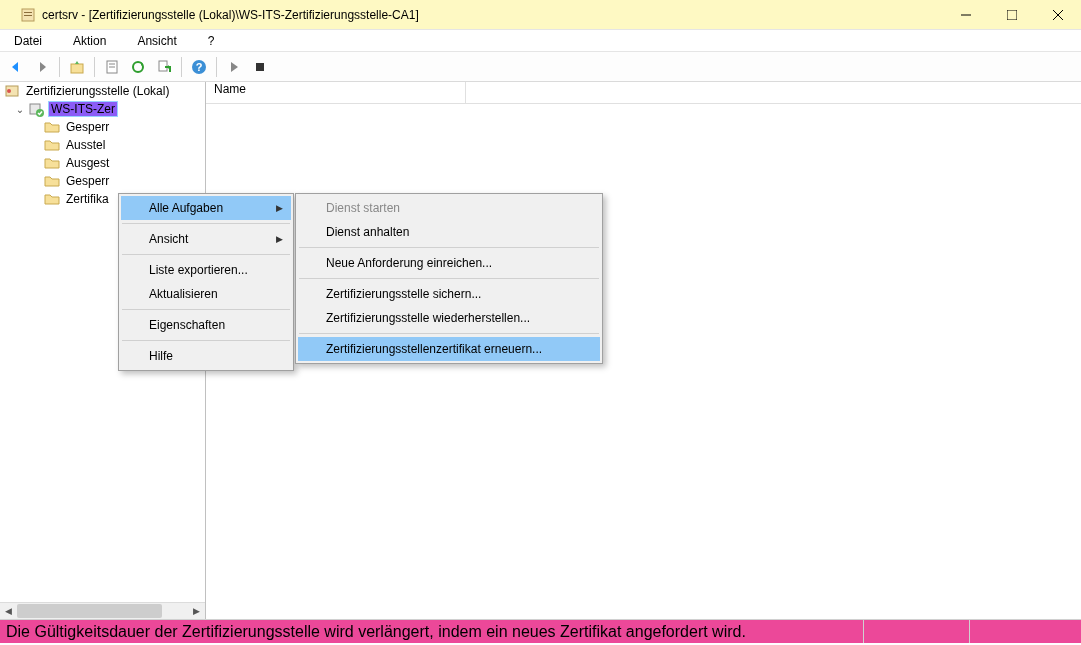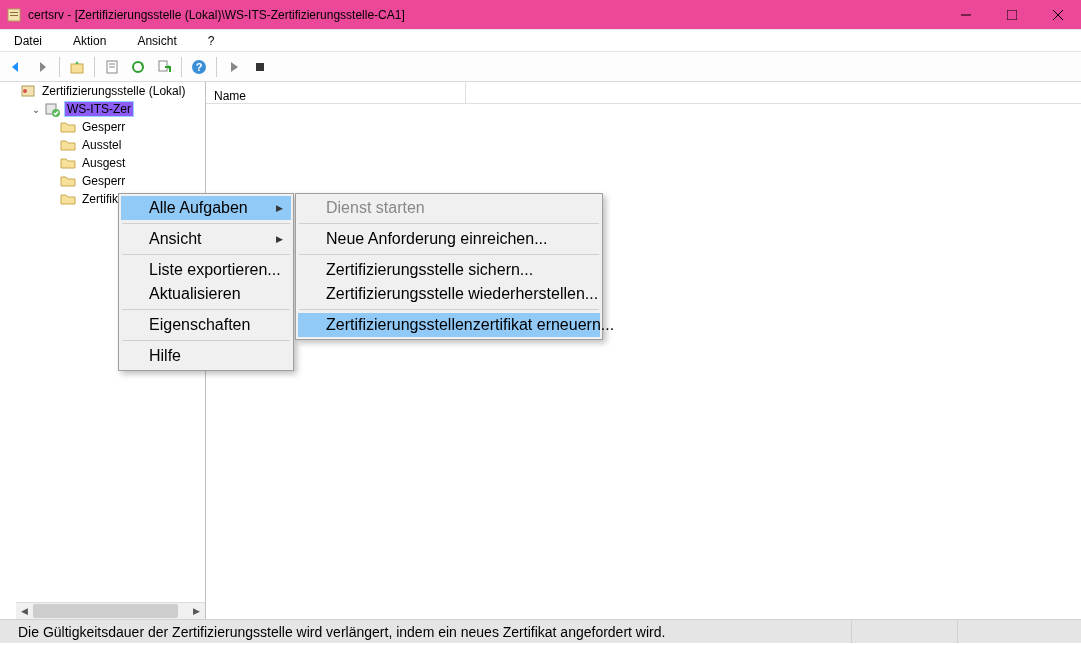--- a/index.html
+++ b/index.html
@@ -1,70 +1,70 @@
 <!DOCTYPE html>
 <html><head>
 <meta charset="utf-8">
 <style>
   * { box-sizing: border-box; }
   html, body { margin: 0; padding: 0; font-family: "Segoe UI", Tahoma, sans-serif; font-size: 12px; color: #000; }
   body { background: #fff; width: 1081px; height: 645px; overflow: hidden; position: relative; }
 
   
-  .titlebar { height: 30px; display: flex; align-items: center; background: #ec4899; border-bottom: 1px solid #e5e5e5; padding-left: 6px; }
+  .titlebar { height: 30px; display: flex; align-items: center; background: #fef9c3; border-bottom: 1px solid #e5e5e5; padding-left: 20px; }
   .titlebar .app-icon { width: 16px; height: 16px; margin-right: 6px; }
   .titlebar .title-text { flex: 1; font-size: 12px; }
   .win-controls { display: flex; height: 100%; }
   .win-btn { width: 46px; display: flex; align-items: center; justify-content: center; }
   .win-btn svg { width: 10px; height: 10px; }
 
   
   .menubar { height: 22px; display: flex; align-items: center; padding: 0 6px; gap: 15px; border-bottom: 1px solid #e5e5e5; }
   .menubar .menu-item { padding: 2px 8px; }
 
   
   .toolbar { height: 30px; display: flex; align-items: center; padding: 0 4px; gap: 2px; border-bottom: 1px solid #dadada; background: #fdfdfd; }
   .tool-btn { width: 24px; height: 24px; display: flex; align-items: center; justify-content: center; border: 1px solid transparent; border-radius: 2px; }
   .tool-sep { width: 1px; height: 20px; background: #d0d0d0; margin: 0 3px; }
 
   
   .main { display: flex; height: 537px; position: relative; }
-  .tree-pane { width: 206px; border-right: 1px solid #c0c0c0; position: relative; background: #fff; display: flex; flex-direction: column; padding-left: 16px; }
+  .tree-pane { width: 206px; border-right: 1px solid #c0c0c0; position: relative; background: #fff; display: flex; flex-direction: column; }
   .tree-content { flex: 1; overflow: hidden; }
   .tree-row { display: flex; align-items: center; height: 18px; padding-left: 4px; white-space: nowrap; }
   .tree-row .expander { width: 12px; text-align: center; font-size: 10px; color: #555; margin-right: 2px; }
   .tree-row .node-icon { width: 16px; height: 16px; margin-right: 4px; flex-shrink: 0; }
   .tree-row.indent1 { padding-left: 14px; }
   .tree-row.indent2 { padding-left: 44px; }
   .tree-row.selected .node-label { background: #8b5cf6; border: 1px solid #99d1ff; padding: 0 2px; }
   .node-label { padding: 0 2px; }
 
   .tree-scroll { height: 17px; background: #f0f0f0; border-top: 1px solid #dcdcdc; position: relative; display: flex; align-items: center; }
   .tree-scroll .thumb { position: absolute; left: 17px; width: 145px; top: 1px; bottom: 1px; background: #cdcdcd; border-radius: 2px; }
   .tree-scroll .arrow { width: 17px; height: 17px; display: flex; align-items: center; justify-content: center; font-size: 9px; color: #555; }
   .tree-scroll .arrow.right { margin-left: auto; }
 
   .list-pane { flex: 1; display: flex; flex-direction: column; background: #fff; }
   .list-header { height: 22px; border-bottom: 1px solid #e0e0e0; display: flex; align-items: center; }
-  .list-header .col { padding: 0 8px; height: 100%; display: flex; align-items: flex-end; border-right: 1px solid #e0e0e0; }
+  .list-header .col { padding: 0 8px; height: 100%; display: flex; align-items: flex-start; border-right: 1px solid #e0e0e0; }
   .list-body { flex: 1; }
 
   
-  .context-menu { position: absolute; background: #f0f0f0; border: 1px solid #a0a0a0; box-shadow: 3px 3px 6px rgba(0,0,0,0.25); font-size: 16px; padding: 2px; text-align: right; }
+  .context-menu { position: absolute; background: #f0f0f0; border: 1px solid #a0a0a0; box-shadow: 3px 3px 6px rgba(0,0,0,0.25); font-size: 12px; padding: 2px; text-align: right; }
   .ctx-item { height: 24px; display: flex; align-items: center; padding: 0 28px 0 28px; position: relative; white-space: nowrap; }
   .ctx-item.has-sub::after { content: "▶"; font-size: 9px; position: absolute; right: 8px; color: #333; }
   .ctx-item.highlighted { background: #91c9f7; }
   .ctx-item.disabled { color: #888; }
   .ctx-sep { height: 1px; background: #d0d0d0; margin: 3px 1px; }
 
   #context-menu-1 { left: 118px; top: 111px; width: 176px; }
   #context-menu-2 { left: 295px; top: 111px; width: 308px; }
 
   
-  .statusbar { height: 24px; border-top: 1px solid #d0d0d0; display: flex; align-items: center; padding: 0 18px; font-size: 14px; background: #e5e5e5; }
+  .statusbar { height: 24px; border-top: 1px solid #d0d0d0; display: flex; align-items: center; padding: 0 6px; font-size: 16px; background: #ec4899; }
   .statusbar .status-text { flex: 1; }
   .statusbar .status-cell { width: 106px; border-left: 1px solid #d0d0d0; height: 100%; }
 
   
   .folder-icon svg, .node-icon svg, .app-icon svg, .tool-btn svg { display: block; }
 
 </style>
 </head>
 <body>
 
@@ -270,20 +270,23 @@
     <div class="ctx-sep"></div>
     <div class="ctx-item">
       <span>Hilfe</span>
     </div>
   </div>
 
   <div id="context-menu-2" class="context-menu">
     <div class="ctx-item disabled">
       <span>Dienst starten</span>
     </div>
+    <div class="ctx-item">
+      <span>Dienst anhalten</span>
+    </div>
     <div class="ctx-sep"></div>
     <div class="ctx-item">
       <span>Neue Anforderung einreichen...</span>
     </div>
     <div class="ctx-sep"></div>
     <div class="ctx-item">
       <span>Zertifizierungsstelle sichern...</span>
     </div>
     <div class="ctx-item">
       <span>Zertifizierungsstelle wiederherstellen...</span>

